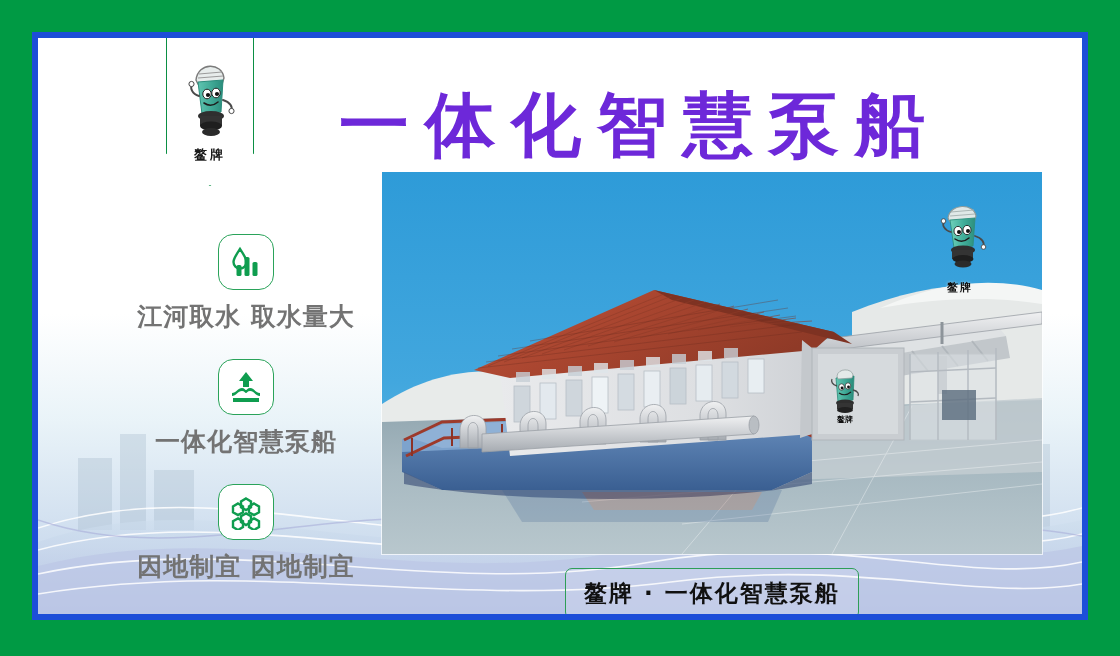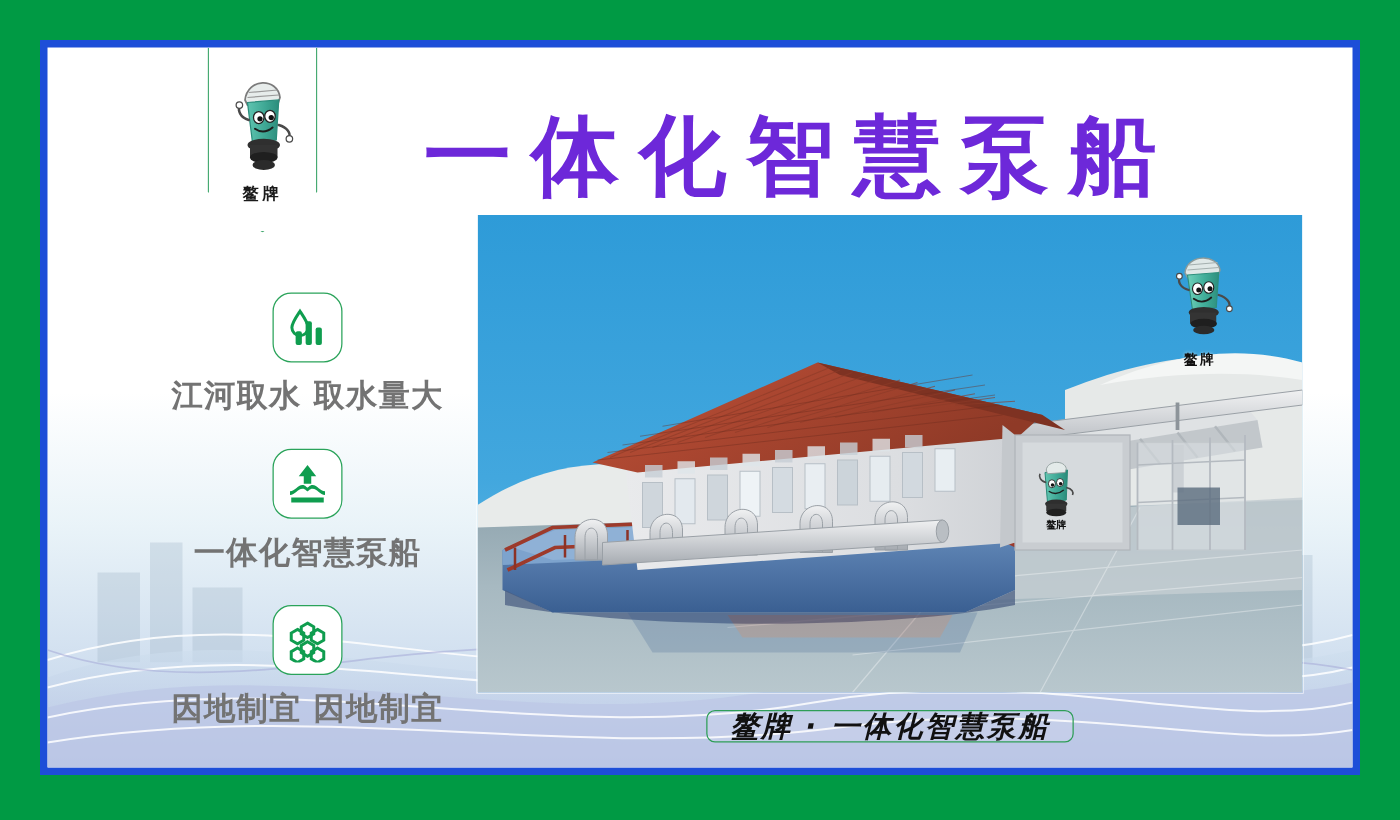--- a/index.html
+++ b/index.html
@@ -77,26 +77,25 @@
   .photo svg { display:block; width:100%; height:100%; }
 
   .photo-mascot { position:absolute; right:46px; top:26px; text-align:center; z-index:7; }
   .photo-mascot-label {
     margin-top:4px; font-size:11px; font-weight:700; color:#111;
     letter-spacing:2px; text-shadow:0 0 3px rgba(255,255,255,.6);
   }
 
   
   .caption {
-    position:absolute; left:527px; top:530px; width:294px; height:26px;
+    position:absolute; left:527px; top:530px; width:294px; height:51px;
     border:1.6px solid #2e9e57; border-radius:7px;
     display:flex; align-items:center; justify-content:center;
     background:rgba(255,255,255,.12);
     z-index:6;
-    font-style:italic;
   }
   .caption-text {
     font-size:23px; font-weight:700; color:#111; letter-spacing:2px; white-space:nowrap;
   }
 </style>
 </head>
 <body>
 
 <div class="poster">
   <div class="frame-inner">

